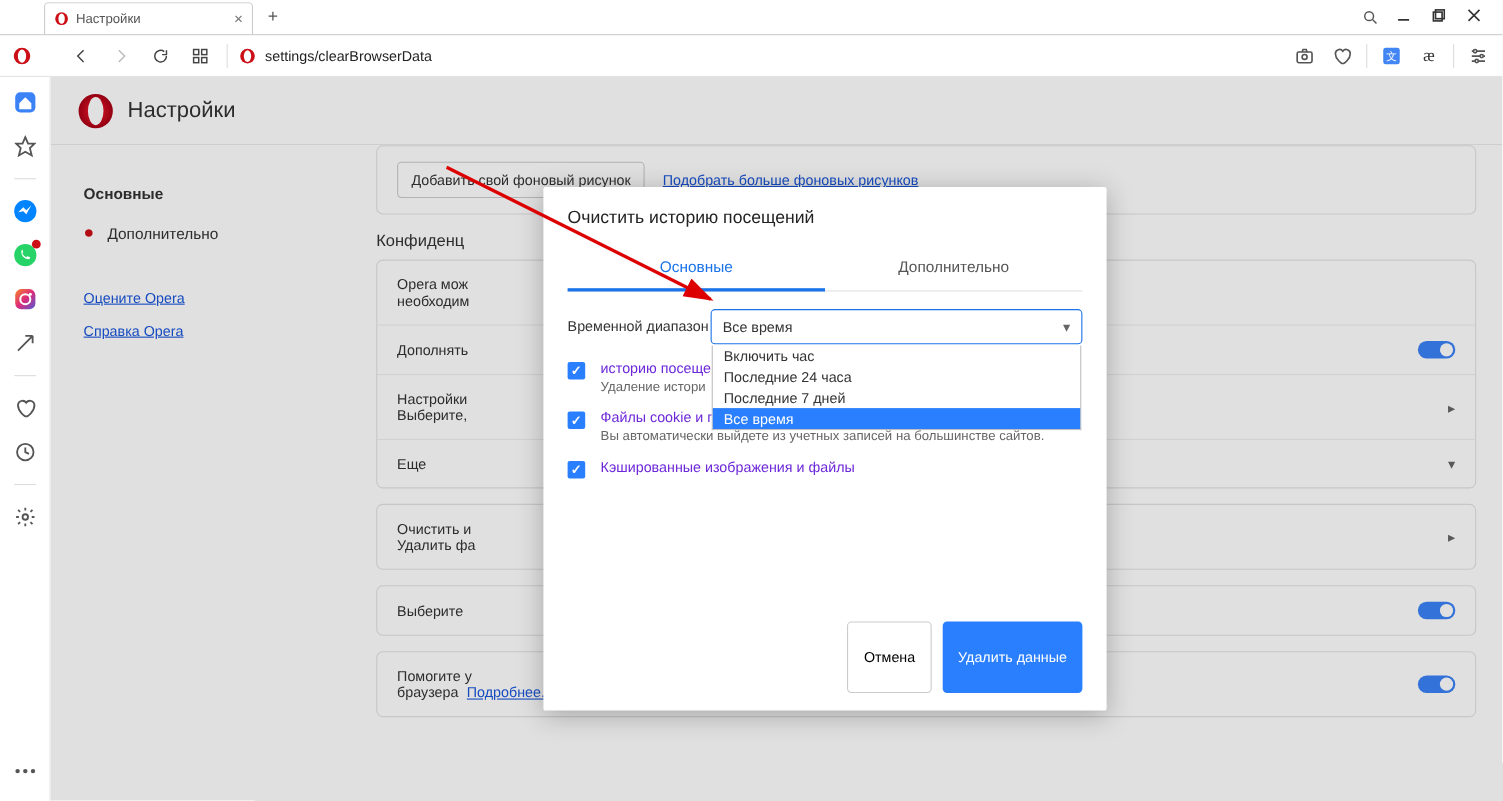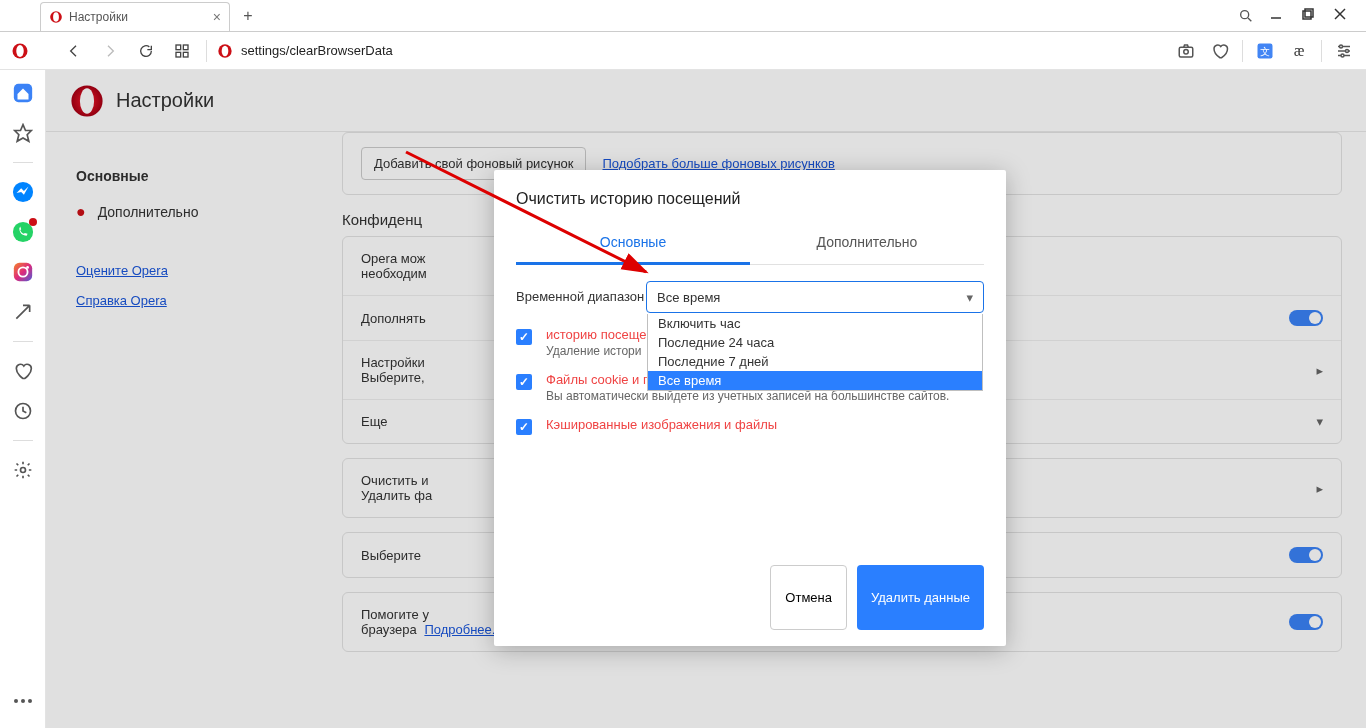--- a/index.html
+++ b/index.html
@@ -64,21 +64,21 @@
   .modal-body { padding:16px 22px 0; font-size:13px; color:#333;}
   .row { display:flex; align-items:flex-start; margin-bottom:6px;}
   .label-left { width:130px; color:#333; padding-top:8px;}
   .select { flex:1; height:32px; border:1px solid #1a73e8; border-radius:4px; display:flex; align-items:center; padding:0 10px; position:relative;gap:16px; }
   .select .caret { margin-left:auto; color:#666; }
   .dropdown { position:absolute; left:0; top:32px; right:0; background:#fff; border:1px solid #bfbfbf; border-top:none; z-index:5;}
   .dropdown div { padding:2px 10px; font-size:13px; }
   .dropdown div.sel { background:#2a7fff; color:#fff; }
   .check-row { display:flex; align-items:flex-start; gap:14px; margin:14px 0; }
   .check-row .chk { width:16px; height:16px; background:#2a7fff; border-radius:2px; display:flex; align-items:center; justify-content:center; color:#fff; font-size:12px; font-weight:bold; margin-top:2px; flex-shrink:0;}
-  .check-row .txt .t1 { font-size:13px; color:#ef4444; }
+  .check-row .txt .t1 { font-size:13px; color:#6d28d9; }
   .check-row .txt .t2 { font-size:12px; color:#666; margin-top:2px;}
   .modal-foot { display:flex; justify-content:flex-end; gap:10px; padding:0 22px; margin-top:130px;}
   .btn-flat { padding:24px 14px; border:1px solid #ccc; background:#fff; border-radius:4px; font-size:13px;}
   .btn-primary { padding:8px 14px; background:#2a7fff; color:#fff; border:none; border-radius:4px; font-size:13px;}
 
   .arrow-annot { position:absolute; pointer-events:none; }
 </style>
 </head>
 <body>
 

